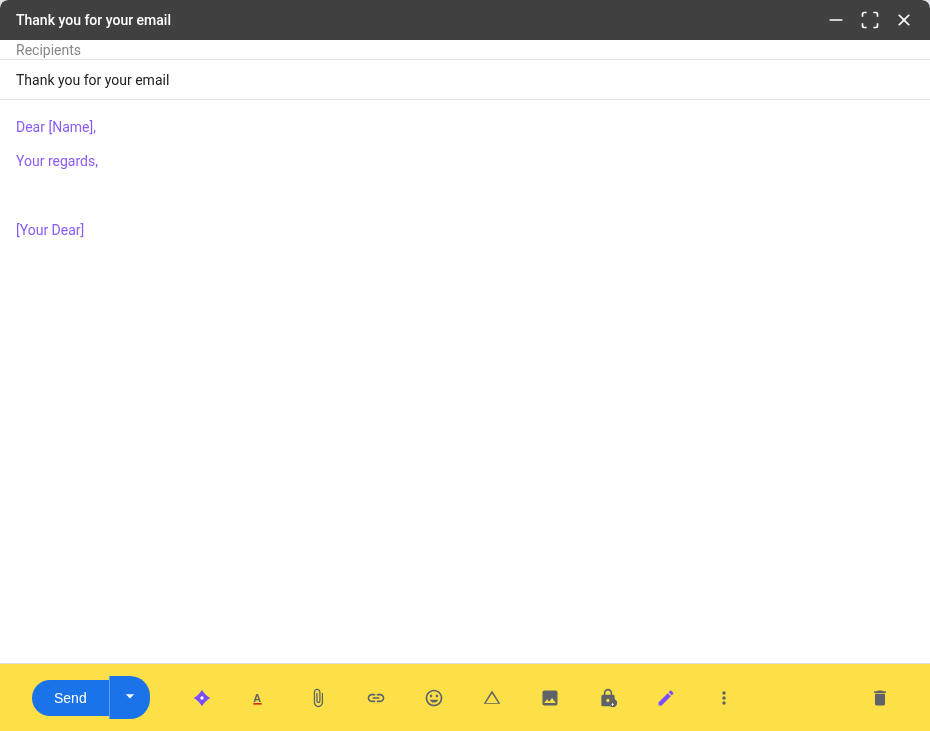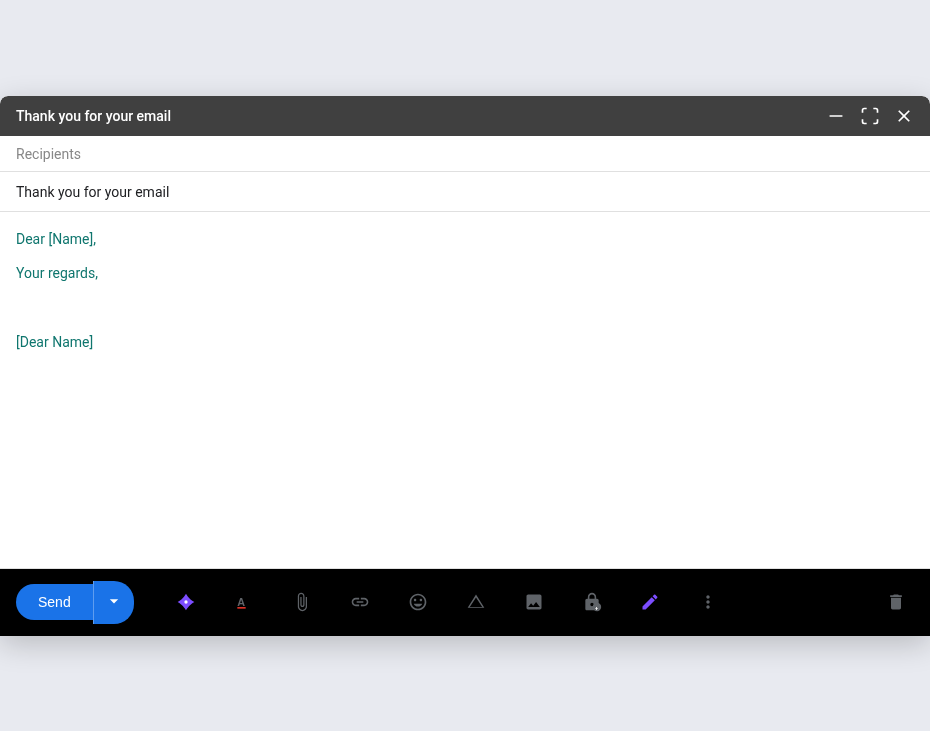--- a/index.html
+++ b/index.html
@@ -12,21 +12,21 @@
       background: #e8eaf0;
       display: flex;
       align-items: center;
       justify-content: center;
       min-height: 100vh;
       font-family: 'Google Sans', Roboto, Arial, sans-serif;
     }
 
     .compose-window {
       width: 930px;
-      height: 540px;
+      height: 731px;
       background: #ffffff;
       border-radius: 8px 8px 0 0;
       box-shadow: 0 8px 30px rgba(0,0,0,0.2);
       display: flex;
       flex-direction: column;
       overflow: hidden;
     }
 
     .title-bar {
       background: #404040;
@@ -55,21 +55,21 @@
       cursor: pointer;
       color: #ffffff;
       font-size: 16px;
       line-height: 1;
       display: flex;
       align-items: center;
       justify-content: center;
     }
 
     .recipients-row {
-      padding: 8px 16px;
+      padding: 0 16px;
       border-bottom: 1px solid #e0e0e0;
       flex-shrink: 0;
     }
 
     .recipients-placeholder {
       color: #888;
       font-size: 14px;
     }
 
     .subject-row {
@@ -81,32 +81,32 @@
     .subject-text {
       font-size: 14px;
       color: #202124;
     }
 
     .body-area {
       flex: 1;
       padding: 16px 16px;
       overflow-y: auto;
       font-size: 14px;
-      color: #0f766e;
+      color: #8b5cf6;
       line-height: 1.6;
     }
 
     .body-area p {
       margin-bottom: 12px;
     }
 
     .toolbar {
-      background: #000000;
+      background: #fde047;
       border-top: 1px solid #e0e0e0;
-      padding: 12px 16px;
+      padding: 12px 32px;
       display: flex;
       align-items: center;
       gap: 22px;
       flex-shrink: 0;
     }
 
     .send-btn-wrapper {
       display: flex;
       align-items: center;
       margin-right: 12px;
@@ -204,21 +204,21 @@
   </div>
 
   <div class="subject-row">
     <span class="subject-text">Thank you for your email</span>
   </div>
 
   <div class="body-area">
     <p>Dear [Name],</p>
     <p>Your regards,</p>
     <p>&nbsp;</p>
-    <p>[Dear Name]</p>
+    <p>[Your Dear]</p>
   </div>
 
   <div class="toolbar">
     <div class="send-btn-wrapper">
       <button class="send-btn">Send</button>
       <button class="send-dropdown-btn">
         <svg viewBox="0 0 24 24" fill="white" width="16" height="16">
             <path d="M7 10l5 5 5-5z"></path>
           </svg>
       </button>

